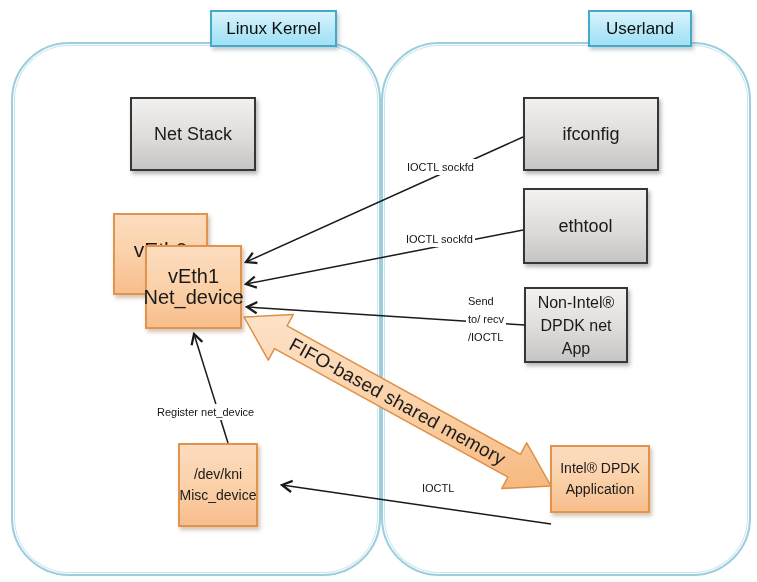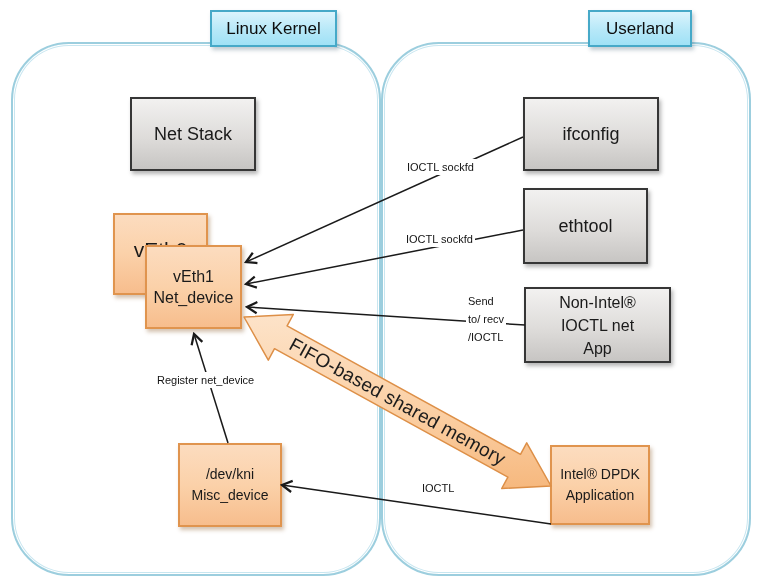--- a/index.html
+++ b/index.html
@@ -36,38 +36,38 @@
     background:linear-gradient(180deg,#f2f1f0 0%,#dedcda 55%,#c7c5c3 100%);
     border:2px solid #363636;box-shadow:2px 3px 4px rgba(90,90,90,.45);
   }
   .orange{
     background:linear-gradient(180deg,#fcdcbf 0%,#fbd1a9 50%,#f7bd8d 100%);
     border:2px solid #e0944e;box-shadow:2px 3px 4px rgba(160,120,80,.45);
   }
   #node-net-stack{left:130px;top:97px;width:126px;height:74px;font-size:18px;}
   #node-ifconfig{left:523px;top:97px;width:136px;height:74px;font-size:18px;}
   #node-ethtool{left:523px;top:188px;width:125px;height:76px;font-size:18px;}
-  #node-non-intel{left:524px;top:287px;width:147px;height:76px;font-size:16px;line-height:23px;}
+  #node-non-intel{left:524px;top:287px;width:104px;height:76px;font-size:16px;line-height:23px;}
   #node-veth0{left:113px;top:213px;width:95px;height:82px;font-size:21px;justify-content:flex-start;padding-top:23px;}
-  #node-veth1{left:145px;top:245px;width:97px;height:84px;font-size:16px;line-height:21px;}
-  #node-dev-kni{left:178px;top:443px;width:104px;height:84px;font-size:14px;line-height:21px;}
-  #node-intel-app{left:550px;top:445px;width:100px;height:80px;font-size:14px;line-height:21px;}
+  #node-veth1{left:145px;top:245px;width:97px;height:84px;font-size:20px;line-height:21px;}
+  #node-dev-kni{left:178px;top:443px;width:80px;height:84px;font-size:14px;line-height:21px;}
+  #node-intel-app{left:550px;top:445px;width:100px;height:68px;font-size:14px;line-height:21px;}
 
   
   #arrows{position:absolute;left:0;top:0;z-index:3;}
 
   
   .edge-label{
     position:absolute;z-index:4;background:#ffffff;font-size:11px;line-height:16px;
     color:#141414;padding:0 2px;white-space:nowrap;
   }
   #label-ioctl-sockfd-1{left:405px;top:159px;}
   #label-ioctl-sockfd-2{left:404px;top:231px;}
   #label-send-recv{left:420px;top:292px;line-height:18px;text-align:left;margin-left:46px;}
-  #label-register{left:155px;top:372px;}
+  #label-register{left:155px;top:404px;}
   #label-ioctl{left:420px;top:480px;}
 </style>
 </head>
 <body>
 
 <div class="canvas">
 
   <div class="region" id="region-kernel"></div>
   <div class="region" id="region-userland"></div>
 
@@ -78,21 +78,21 @@
   <div class="node gray" id="node-ifconfig">
     <span class="ln">ifconfig</span>
   </div>
 
   <div class="node gray" id="node-ethtool">
     <span class="ln">ethtool</span>
   </div>
 
   <div class="node gray" id="node-non-intel">
     <span class="ln">Non-Intel®</span>
-    <span class="ln">IOCTL net</span>
+    <span class="ln">DPDK net</span>
     <span class="ln">App</span>
   </div>
 
   <div class="node orange" id="node-veth0">
     <span class="ln">vEth0</span>
   </div>
 
   <div class="node orange" id="node-veth1">
     <span class="ln">vEth1</span>
     <span class="ln">Net_device</span>

